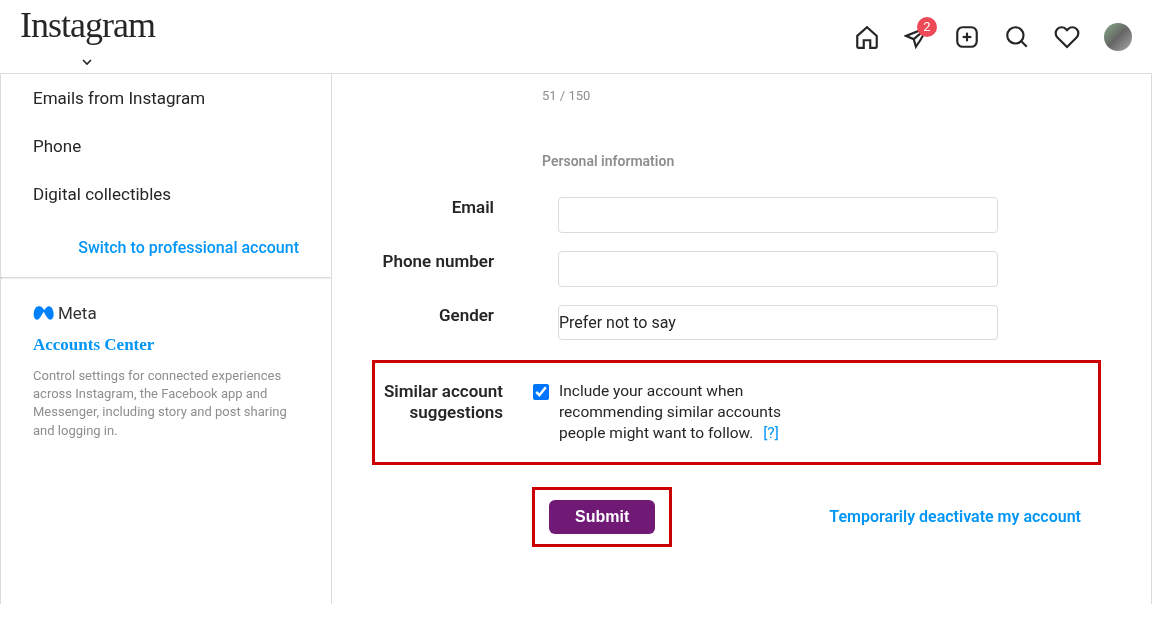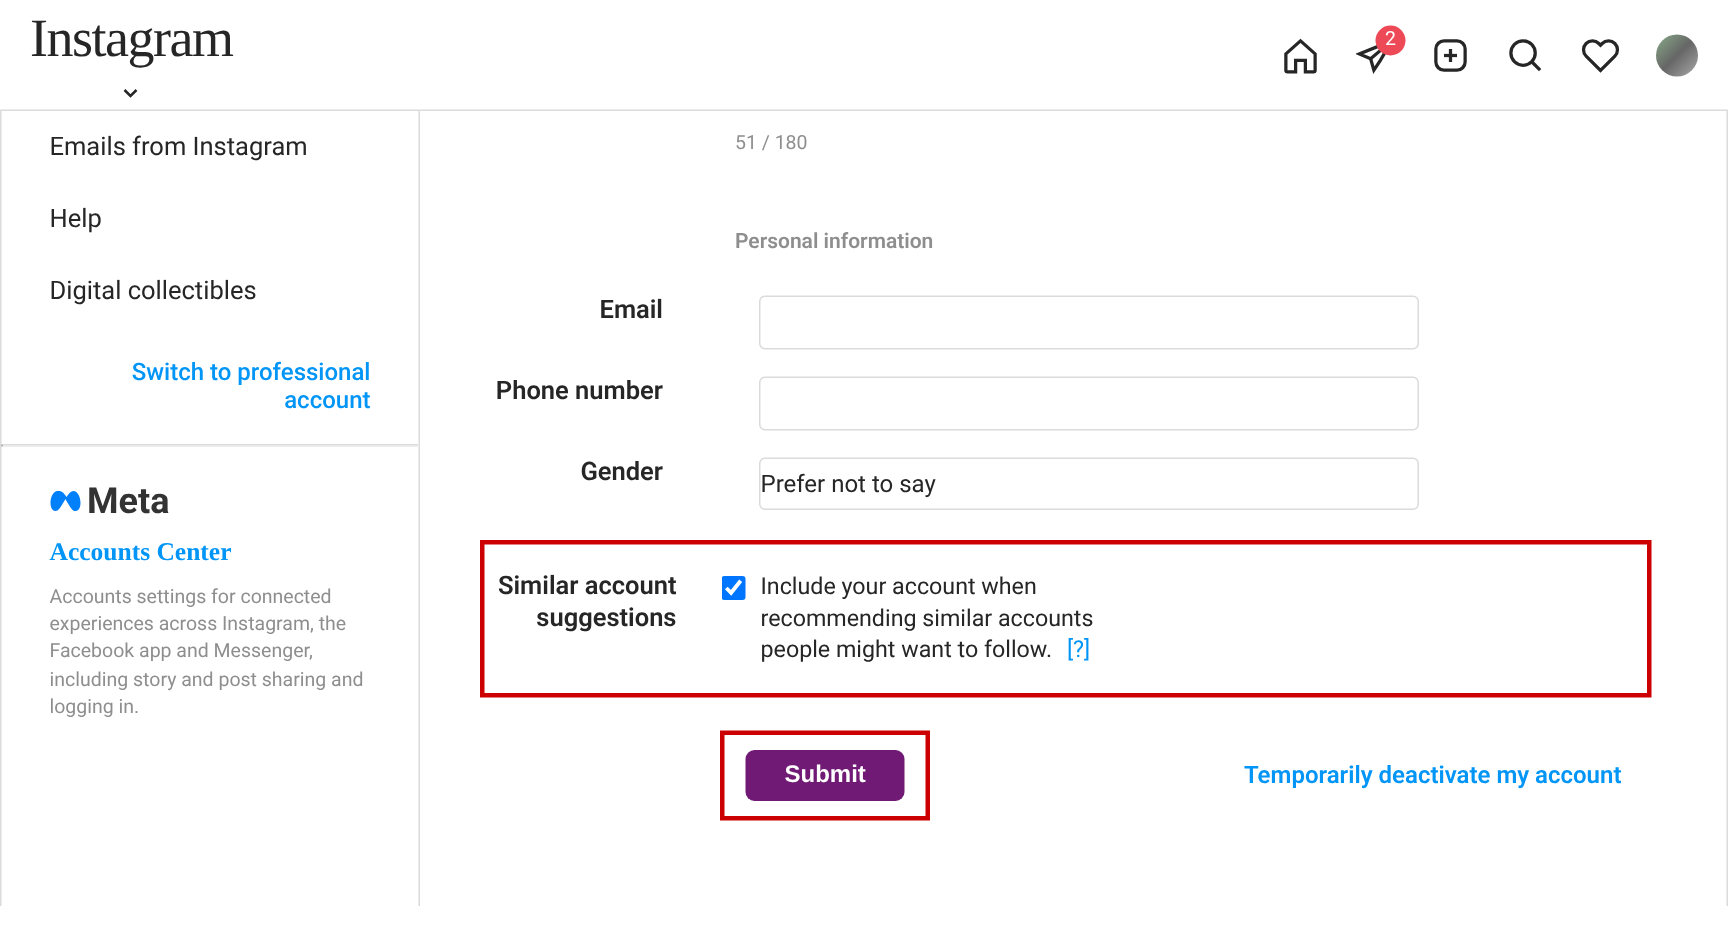--- a/index.html
+++ b/index.html
@@ -10,29 +10,29 @@
     .brand { display: flex; align-items: center; gap: 8px; flex-direction: column; }
     .brand-logo { font-family: "Brush Script MT", cursive; font-size: 36px; font-weight: 500; letter-spacing: -1px; }
     .brand-chevron { width: 16px; height: 16px; }
     .nav-icons { display: flex; align-items: center; gap: 24px; }
     .nav-icon { width: 26px; height: 26px; position: relative; cursor: pointer; }
     .badge { position: absolute; top: -7px; right: -7px; background: #ed4956; color: #fff; border-radius: 50%; width: 20px; height: 20px; font-size: 13px; display: flex; align-items: center; justify-content: center; font-weight: 400; }
     .avatar { width: 28px; height: 28px; border-radius: 50%; background: linear-gradient(135deg, #8a8 0%, #666 50%, #aaa 100%); }
     
     
     .page { display: flex; max-width: 1152px; }
-    .sidebar { width: 280px; border-right: 1px solid #dbdbdb; border-left: 1px solid #dbdbdb; }
+    .sidebar { width: 332px; border-right: 1px solid #dbdbdb; border-left: 1px solid #dbdbdb; }
     .sidebar-items { padding: 0; }
     .sidebar-item { padding: 14px 32px 14px 32px; font-size: 17px; cursor: pointer; }
     .sidebar-link { color: #0095f6; text-align: right; padding: 20px 32px; font-size: 16px; font-weight: 500; cursor: pointer; }
     .sidebar-divider { border-top: 1px solid #dbdbdb; margin: 0; }
     .meta-section { padding: 22px 32px 30px; }
     .meta-brand { display: flex; align-items: center; gap: 1px; margin-bottom: 10px; }
     .meta-logo { width: 24px; height: 24px; }
-    .meta-text { font-size: 24px; font-weight: 700; color: #333; }
+    .meta-text { font-size: 17px; font-weight: 400; color: #333; }
     .accounts-center { color: #0095f6; font-size: 17px; font-weight: 600; margin-bottom: 12px; cursor: pointer; font-family: Liberation Serif, serif; }
     .meta-desc { color: #8e8e8e; font-size: 13px; line-height: 1.4; }
     
     
     .main { flex: 1; padding: 0 50px 30px 40px; border-right: 1px solid #dbdbdb; min-height: 530px; position: relative; }
     .char-count { color: #8e8e8e; font-size: 13px; margin-left: 170px; padding-top: 14px; }
     .section-title { color: #8e8e8e; font-size: 14px; font-weight: 600; margin-top: 50px; margin-left: 170px; }
     .section-desc { color: #8e8e8e; font-size: 13px; line-height: 1.45; margin-top: 6px; margin-left: 170px; max-width: 460px; }
     
     .form-row { display: flex; align-items: flex-start; margin-top: 18px; gap: 36px; }
@@ -95,39 +95,39 @@
     </div>
     <div class="avatar"></div>
   </div>
 </div>
 
 <div class="page">
 
   <div class="sidebar">
     <div class="sidebar-items">
       <div class="sidebar-item">Emails from Instagram</div>
-      <div class="sidebar-item">Help</div>
+      <div class="sidebar-item">Phone</div>
       <div class="sidebar-item">Digital collectibles</div>
       <div class="sidebar-link">Switch to professional account</div>
     </div>
     <hr class="sidebar-divider">
     <div class="meta-section">
       <div class="meta-brand">
         <svg class="meta-logo" viewBox="0 0 36 24">
             <path fill="#0081FB" d="M8 2C4 2 1 8 1 14c0 5 2 8 5 8 2.5 0 4-2 7-7l3-5c2 4 3.5 6 5 8.5 2 3 3.5 3.5 5 3.5 3 0 5-3 5-8 0-6-3-12-7-12-2.5 0-4.5 2-7 6-2.5-4-4.5-6-7-6z"></path>
           </svg>
         <span class="meta-text">Meta</span>
       </div>
       <div class="accounts-center">Accounts Center</div>
-      <div class="meta-desc">Accounts settings for connected experiences across Instagram, the Facebook app and Messenger, including story and post sharing and logging in.</div>
+      <div class="meta-desc">Control settings for connected experiences across Instagram, the Facebook app and Messenger, including story and post sharing and logging in.</div>
     </div>
   </div>
 
   <div class="main">
-    <div class="char-count">51 / 180</div>
+    <div class="char-count">51 / 150</div>
 
     <div class="section-title">Personal information</div>
 
     <div class="form-row" style="margin-top:28px;">
       <div class="form-label">Email</div>
       <input class="form-input" value="" style="">
     </div>
 
     <div class="form-row">
       <div class="form-label">Phone number</div>

